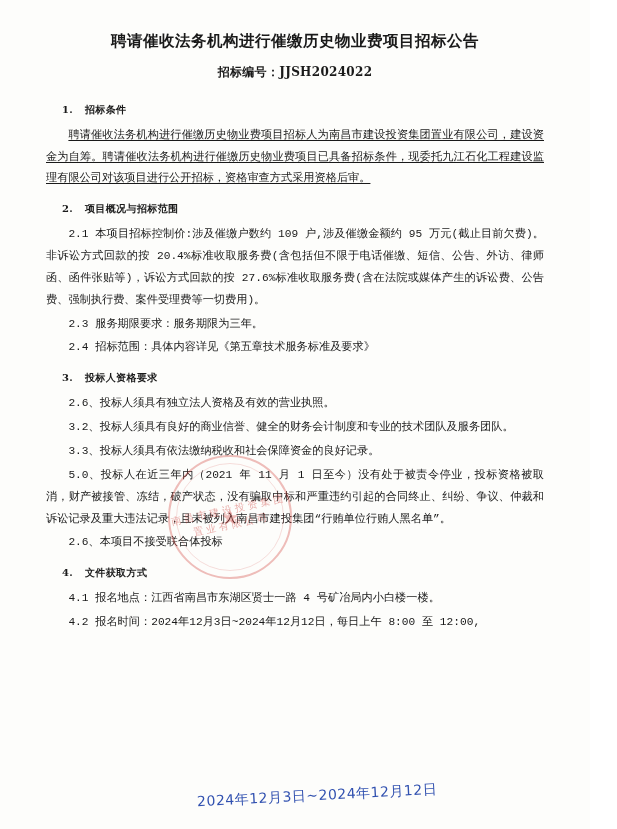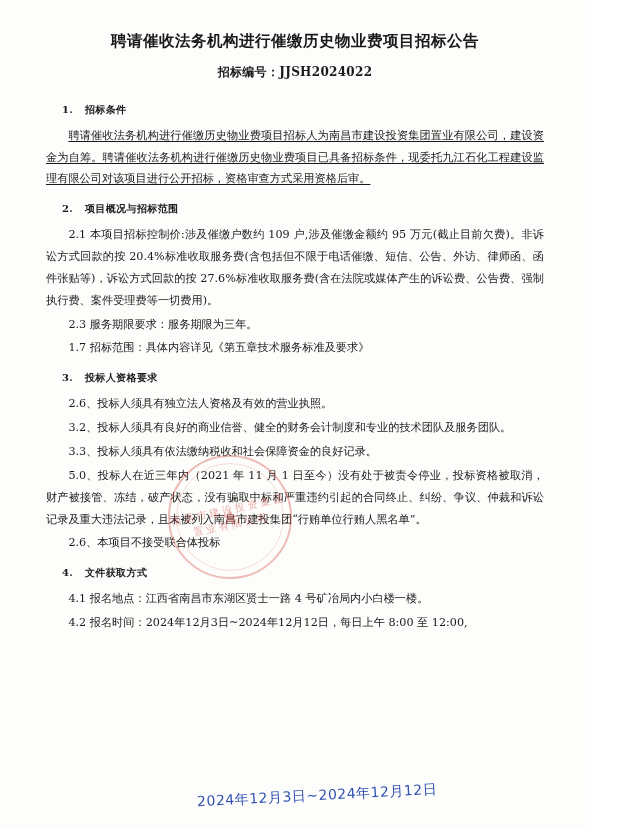--- a/index.html
+++ b/index.html
@@ -44,20 +44,21 @@
     margin: 12px 0 8px 16px;
     letter-spacing: 0.4px;
   }
   .para {
     font-size: 11.2px;
     line-height: 1.95;
     text-align: justify;
     text-justify: inter-ideograph;
     margin: 0 0 2px 0;
     text-indent: 2em;
+    font-family: Liberation Mono, monospace;
   }
   .u {
     text-decoration: underline;
     text-underline-offset: 2px;
   }
   
   .stamp {
     position: absolute;
     left: 168px;
     top: 455px;
@@ -130,21 +131,21 @@
   </div>
 
   <div class="section">
     <div class="section-head">
       <span>2.</span>
       &nbsp;
       <span>项目概况与招标范围</span>
     </div>
     <p class="para">2.1 本项目招标控制价:涉及催缴户数约 109 户,涉及催缴金额约 95 万元(截止目前欠费)。非诉讼方式回款的按 20.4%标准收取服务费(含包括但不限于电话催缴、短信、公告、外访、律师函、函件张贴等)，诉讼方式回款的按 27.6%标准收取服务费(含在法院或媒体产生的诉讼费、公告费、强制执行费、案件受理费等一切费用)。</p>
     <p class="para">2.3 服务期限要求：服务期限为三年。</p>
-    <p class="para">1.7 招标范围：具体内容详见《第五章技术服务标准及要求》</p>
+    <p class="para">2.4 招标范围：具体内容详见《第五章技术服务标准及要求》</p>
   </div>
 
   <div class="section">
     <div class="section-head">
       <span>3.</span>
       &nbsp;
       <span>投标人资格要求</span>
     </div>
     <p class="para">2.6、投标人须具有独立法人资格及有效的营业执照。</p>
     <p class="para">3.2、投标人须具有良好的商业信誉、健全的财务会计制度和专业的技术团队及服务团队。</p>

